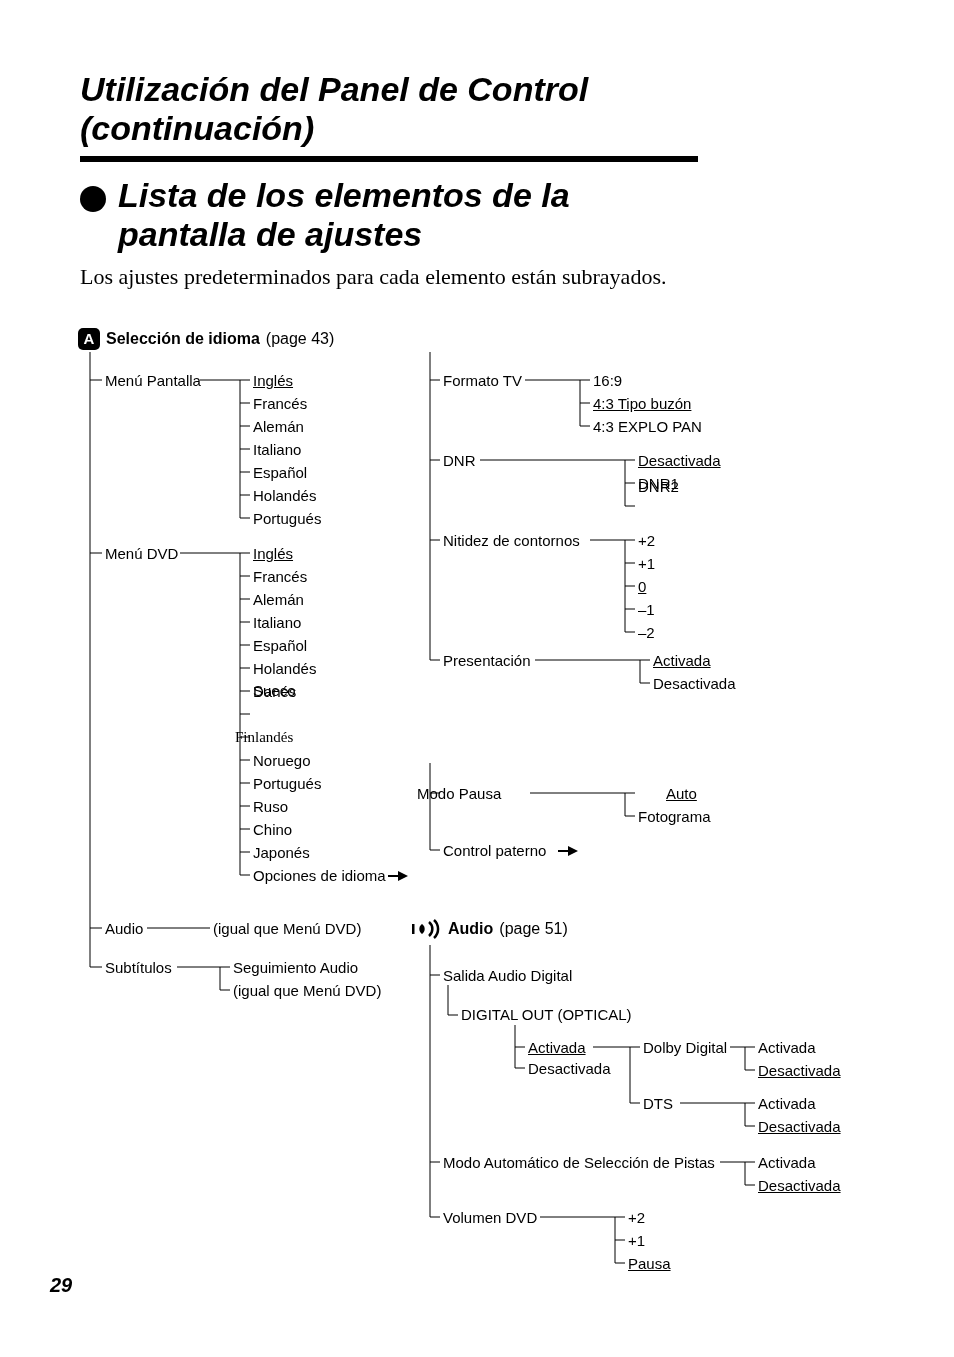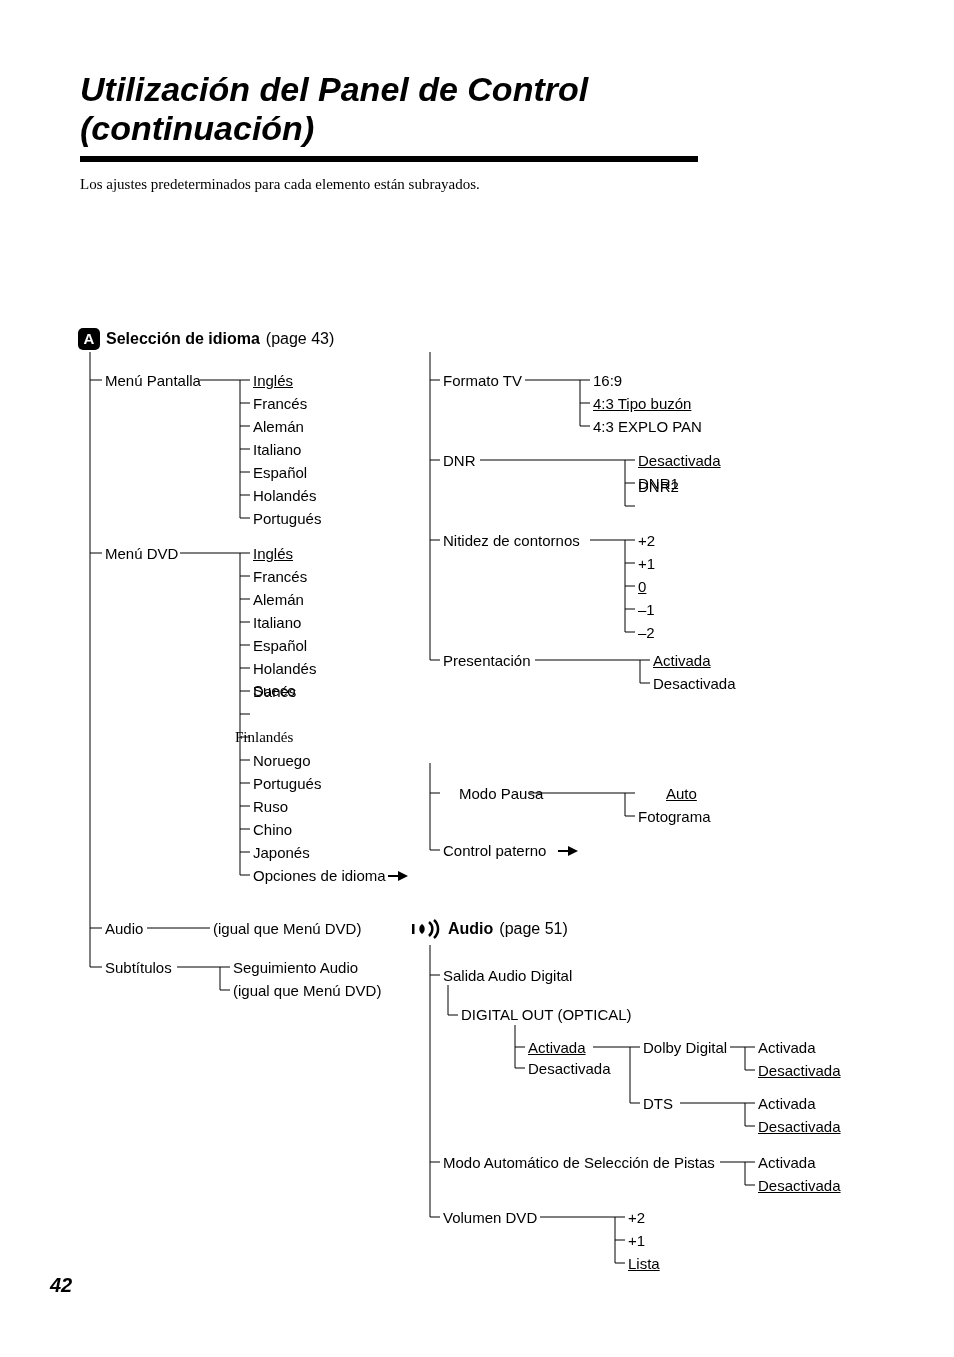--- a/index.html
+++ b/index.html
@@ -43,21 +43,21 @@
   }
   .sub-title {
     font-style: italic;
     font-weight: bold;
     font-size: 34px;
     margin: 0;
     line-height: 1.15;
   }
   .intro {
     font-family: "Times New Roman", Times, serif;
-    font-size: 15px;
+    font-size: 22px;
     margin: 10px 0 24px 0;
   }
   .tree-layer {
     position: absolute;
   }
   .heading-row {
     display: flex;
     align-items: center;
     font-size: 16px;
   }
@@ -100,20 +100,24 @@
   }
 </style>
 </head>
 <body>
 
 <div class="page">
 
   <h1 class="main-title">Utilización del Panel de Control (continuación)</h1>
   <div class="thick-rule"></div>
 
+  <div class="sub-row">
+    <div class="bullet"></div>
+    <h2 class="sub-title">Lista de los elementos de la pantalla de ajustes</h2>
+  </div>
 
   <p class="intro">Los ajustes predeterminados para cada elemento están subrayados.</p>
 
   <div class="tree-layer" style="left:78px; top:328px;">
     <div class="heading-row">
       <div class="icon-box">
         <svg width="22" height="22" viewBox="0 0 22 22">
           <rect x="0" y="0" width="22" height="22" rx="5" ry="5" fill="#000"></rect>
           <text x="11" y="16" font-family="Arial" font-weight="bold" font-size="15" text-anchor="middle" fill="#fff">A</text>
         </svg>
@@ -302,21 +306,21 @@
   <div class="abs-text" style="left:638px; top:555px;">+1</div>
   <div class="abs-text underline" style="left:638px; top:578px;">0</div>
   <div class="abs-text" style="left:638px; top:601px;">–1</div>
   <div class="abs-text" style="left:638px; top:624px;">–2</div>
 
   <div class="abs-text" style="left:443px; top:652px;">Presentación</div>
   <div class="abs-text underline" style="left:653px; top:652px;">Activada</div>
   <div class="abs-text" style="left:653px; top:675px;">Desactivada</div>
 
 
-  <div class="abs-text" style="left:459px; top:785px;">Modo Pausa</div>
+  <div class="abs-text" style="left:417px; top:785px;">Modo Pausa</div>
   <div class="abs-text underline" style="left:638px; top:785px;margin-left:28px;">Auto</div>
   <div class="abs-text" style="left:638px; top:808px;">Fotograma</div>
   <div class="abs-text" style="left:443px; top:842px;">Control paterno</div>
 
   <div class="tree-layer" style="left:410px; top:918px;">
     <div class="heading-row">
       <div class="icon-box" style="width:32px;">
         <svg width="32" height="22" viewBox="0 0 32 22">
           <rect x="2" y="6" width="2.5" height="10" fill="#000"></rect>
           <path d="M7 11 a6 6 0 0 1 10 0 a6 6 0 0 1 -10 0 Z" fill="#000" transform="rotate(90 12 11)"></path>
@@ -340,16 +344,16 @@
   <div class="abs-text" style="left:758px; top:1095px;">Activada</div>
   <div class="abs-text underline" style="left:758px; top:1118px;">Desactivada</div>
 
   <div class="abs-text" style="left:443px; top:1154px;">Modo Automático de Selección de Pistas</div>
   <div class="abs-text" style="left:758px; top:1154px;">Activada</div>
   <div class="abs-text underline" style="left:758px; top:1177px;">Desactivada</div>
 
   <div class="abs-text" style="left:443px; top:1209px;">Volumen DVD</div>
   <div class="abs-text" style="left:628px; top:1209px;">+2</div>
   <div class="abs-text" style="left:628px; top:1232px;">+1</div>
-  <div class="abs-text underline" style="left:628px; top:1255px;">Lista</div>
-
-  <div class="page-number">42</div>
+  <div class="abs-text underline" style="left:628px; top:1255px;">Pausa</div>
+
+  <div class="page-number">29</div>
 </div>
 
 </body></html>

